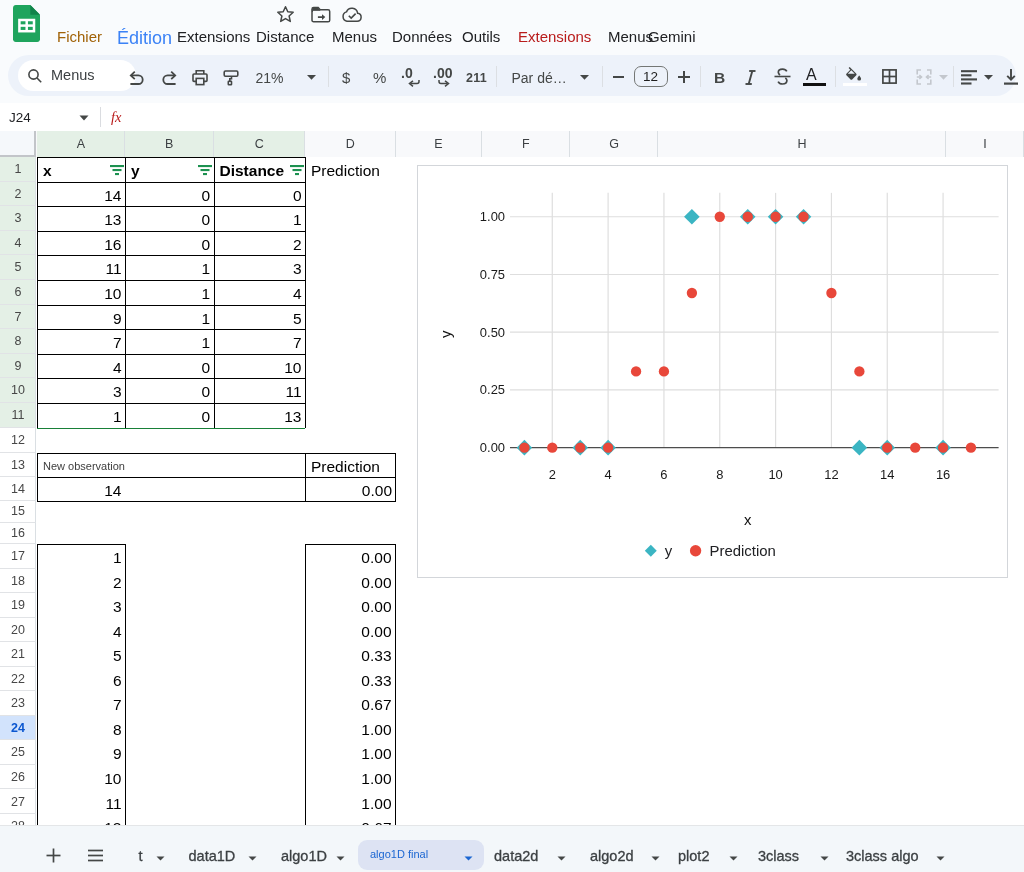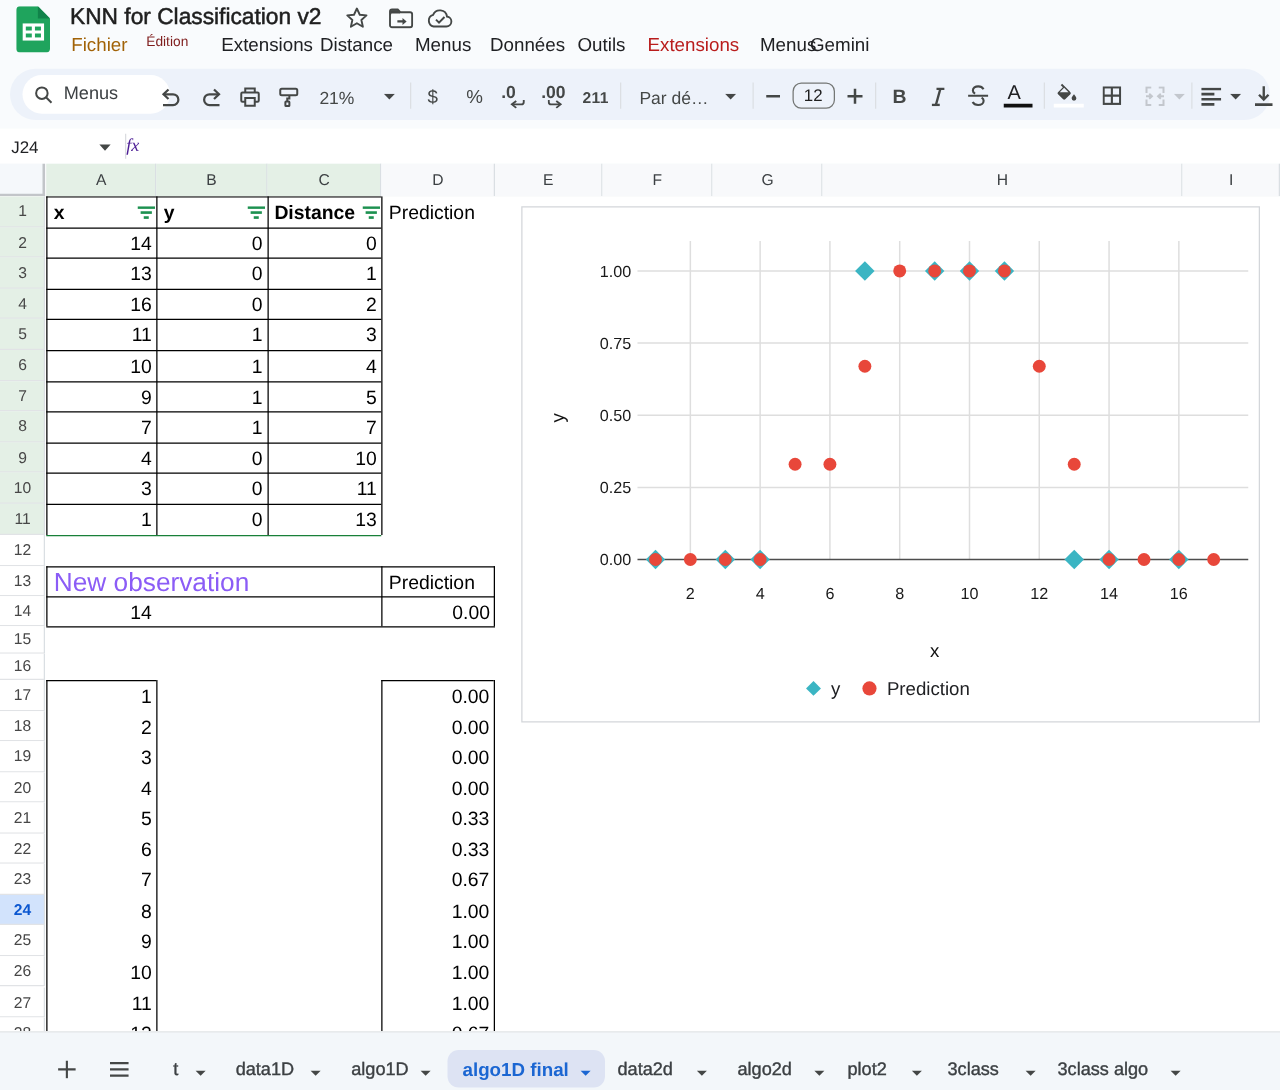--- a/index.html
+++ b/index.html
@@ -10,35 +10,34 @@
 <div class="abs" style="left:0;top:0;width:1024px;height:103px;background:#f9fbfd"></div>
 <svg class="abs" style="left:13px;top:5px" width="27" height="37" viewBox="0 0 27 37">
 <path d="M17.3 0 H2.8 C1.25 0 0 1.25 0 2.8 v31.4 C0 35.75 1.25 37 2.8 37 h21.4 c1.55 0 2.8-1.25 2.8-2.8 V9.7 Z" fill="#1FA45D"></path>
 <path d="M17.3 0 L27 9.7 H17.3 Z" fill="#11834A"></path>
 <g stroke="#fff" stroke-width="2.5" fill="none">
 <rect x="6.4" y="15" width="14.6" height="11.2"></rect>
 <line x1="6.4" y1="20.6" x2="21" y2="20.6"></line>
 <line x1="13.7" y1="15" x2="13.7" y2="26.2"></line>
 </g>
     </svg>
-<div class="t" style="left:56px;top:3px;font-size:18.2px;font-weight:500;color:#1f1f1f;-webkit-text-stroke:0.4px #1f1f1f">KNN for Classification v2</div>
 <svg class="abs" style="left:276px;top:5px" width="19" height="19" viewBox="0 0 19 19" fill="none" stroke="#444746" stroke-width="1.5" stroke-linejoin="round">
 <path d="M9.5 1.8 l2.3 5 5.4.5 -4.1 3.7 1.2 5.4 -4.8-2.8 -4.8 2.8 1.2-5.4 -4.1-3.7 5.4-.5 Z"></path>
     </svg>
 <svg class="abs" style="left:311px;top:6px" width="20" height="17" viewBox="0 0 20 17">
 <path d="M1 3.2 c0-.9.7-1.6 1.6-1.6 h4.6 l2 2.2 h7.9 c.9 0 1.6.7 1.6 1.6 v8.8 c0 .9-.7 1.6-1.6 1.6 H2.6 c-.9 0-1.6-.7-1.6-1.6 Z" fill="none" stroke="#444746" stroke-width="1.5"></path>
 <path d="M1.4 5.9 V3.4 c0-.7.6-1.3 1.3-1.3 h4.2 l2.1 2.3 h-7.2 Z" fill="#444746" stroke="#444746" stroke-width="0.8"></path>
 <path d="M6.9 10.2 h4.1 v-1.9 l3.3 2.8 -3.3 2.8 v-1.9 h-4.1 Z" fill="#444746"></path>
     </svg>
 <svg class="abs" style="left:341px;top:7px" width="22" height="16" viewBox="0 0 22 16" fill="none" stroke="#444746" stroke-width="1.5">
 <path d="M5.9 14.2 h10.2 a4 4 0 0 0 .5-7.97 A5.8 5.8 0 0 0 5.5 4.9 a4.8 4.8 0 0 0 .4 9.3 Z"></path>
 <path d="M7.8 8.7 l2.4 2.4 4.4-4.5" stroke-width="1.6"></path>
     </svg>
 <div class="t" style="left:57px;top:28px;font-size:15px;color:#a16207">Fichier</div>
-<div class="t" style="left:117px;top:28px;font-size:11px;color:#7f1d1d">Édition</div>
+<div class="t" style="left:117px;top:28px;font-size:18px;color:#3b82f6">Édition</div>
 <div class="t" style="left:177px;top:28px;font-size:15px;color:#202124">Extensions</div>
 <div class="t" style="left:256px;top:28px;font-size:15px;color:#202124">Distance</div>
 <div class="t" style="left:332px;top:28px;font-size:15px;color:#202124">Menus</div>
 <div class="t" style="left:392px;top:28px;font-size:15px;color:#202124">Données</div>
 <div class="t" style="left:462px;top:28px;font-size:15px;color:#202124">Outils</div>
 <div class="t" style="left:518px;top:28px;font-size:15px;color:#b91c1c">Extensions</div>
 <div class="t" style="left:608px;top:28px;font-size:15px;color:#202124">Menus</div>
 <div class="t" style="left:648px;top:28px;font-size:15px;color:#202124">Gemini</div>
 <div class="abs" style="left:8px;top:55px;width:1008px;height:41px;background:#edf2fa;border-radius:21px"></div>
 <div class="abs" style="left:18px;top:60px;width:118px;height:31px;background:#fff;border-radius:16px"></div>
@@ -139,21 +138,21 @@
 <svg class="abs" style="left:1003px;top:68px" width="16" height="18" viewBox="0 0 16 18" stroke="#444746" fill="none">
 <path d="M8 1 v10.2 M4.2 7.8 L8 11.6 L11.8 7.8" stroke-width="1.9"></path>
       <line x1="1" y1="15.6" x2="15" y2="15.6" stroke-width="2.2"></line>
     </svg>
 <div class="abs" style="left:0;top:103px;width:1024px;height:28px;background:#fff"></div>
 <div class="t" style="left:9px;top:110px;font-size:13.5px;color:#202124">J24</div>
 <svg class="abs" style="left:79px;top:115px" width="10" height="6" viewBox="0 0 10 6">
       <path d="M0.5 0.5 L5 5.5 L9.5 0.5" fill="#444746"></path>
     </svg>
 <div class="abs" style="left:100px;top:107px;width:1px;height:20px;background:#dadce0"></div>
-<div class="t" style="left:101px;top:109px;font-size:14.5px;font-style:italic;color:#4c1d95;font-family:'Liberation Serif',serif">fx</div>
+<div class="t" style="left:111px;top:109px;font-size:14.5px;font-style:italic;color:#b91c1c;font-family:'Liberation Serif',serif">fx</div>
 <div class="abs" style="left:0;top:131px;width:1024px;height:26px;background:#f8f9fa;border-bottom:1px solid #e1e3e6"></div>
 <div class="abs" style="left:37px;top:131px;width:88px;height:26px;background:#e4f0e6;border-right:1px solid #dadfe3;box-sizing:border-box"></div>
 <div class="t" style="left:81.0px;top:137px;transform:translateX(-50%);font-size:12.5px;color:#3c4043">A</div>
 <div class="abs" style="left:125px;top:131px;width:88.5px;height:26px;background:#e4f0e6;border-right:1px solid #dadfe3;box-sizing:border-box"></div>
 <div class="t" style="left:169.25px;top:137px;transform:translateX(-50%);font-size:12.5px;color:#3c4043">B</div>
 <div class="abs" style="left:213.5px;top:131px;width:91.5px;height:26px;background:#e4f0e6;border-right:1px solid #dadfe3;box-sizing:border-box"></div>
 <div class="t" style="left:259.25px;top:137px;transform:translateX(-50%);font-size:12.5px;color:#3c4043">C</div>
 <div class="abs" style="left:305px;top:131px;width:90.5px;height:26px;background:#f8f9fb;border-right:1px solid #dadfe3;box-sizing:border-box"></div>
 <div class="t" style="left:350.25px;top:137px;transform:translateX(-50%);font-size:12.5px;color:#3c4043">D</div>
 <div class="abs" style="left:395.5px;top:131px;width:86.0px;height:26px;background:#f8f9fb;border-right:1px solid #dadfe3;box-sizing:border-box"></div>
@@ -290,21 +289,21 @@
 <div class="t" style="left:213.5px;top:221.40px;width:88.0px;height:24.60px;line-height:27.80px;text-align:right;font-size:15.5px;color:#000">11</div>
 <div class="t" style="left:37px;top:246.00px;width:84.5px;height:24.60px;line-height:27.80px;text-align:right;font-size:15.5px;color:#000">1</div>
 <div class="t" style="left:125px;top:246.00px;width:85.0px;height:24.60px;line-height:27.80px;text-align:right;font-size:15.5px;color:#000">0</div>
 <div class="t" style="left:213.5px;top:246.00px;width:88.0px;height:24.60px;line-height:27.80px;text-align:right;font-size:15.5px;color:#000">13</div>
 <div class="abs" style="left:37px;top:295.60px;width:358.5px;height:1px;background:#000"></div>
 <div class="abs" style="left:37px;top:319.80px;width:358.5px;height:1px;background:#000"></div>
 <div class="abs" style="left:37px;top:344.00px;width:358.5px;height:1px;background:#000"></div>
 <div class="abs" style="left:37px;top:295.60px;width:1px;height:48.40px;background:#000"></div>
 <div class="abs" style="left:305px;top:295.60px;width:1px;height:48.40px;background:#000"></div>
 <div class="abs" style="left:395px;top:295.60px;width:1px;height:48.40px;background:#000"></div>
-<div class="t" style="left:43px;top:295.60px;height:24.20px;line-height:27.40px;font-size:21px;color:#8b5cf6">New observation</div>
+<div class="t" style="left:43px;top:295.60px;height:24.20px;line-height:27.40px;font-size:11px;color:#404040">New observation</div>
 <div class="t" style="left:311px;top:295.60px;height:24.20px;line-height:27.40px;font-size:15.5px;color:#000">Prediction</div>
 <div class="t" style="left:37px;top:319.80px;width:84.5px;height:24.20px;line-height:27.40px;text-align:right;font-size:15.5px;color:#000">14</div>
 <div class="t" style="left:305px;top:319.80px;width:87.0px;height:24.20px;line-height:27.40px;text-align:right;font-size:15.5px;color:#000">0.00</div>
 <div class="abs" style="left:37px;top:387.00px;width:88px;height:1px;background:#000"></div>
 <div class="abs" style="left:305px;top:387.00px;width:90px;height:1px;background:#000"></div>
 <div class="abs" style="left:37px;top:387.00px;width:1px;height:282.50px;background:#000"></div>
 <div class="abs" style="left:125px;top:387.00px;width:1px;height:282.50px;background:#000"></div>
 <div class="abs" style="left:305px;top:387.00px;width:1px;height:282.50px;background:#000"></div>
 <div class="abs" style="left:395px;top:387.00px;width:1px;height:282.50px;background:#000"></div>
 <div class="t" style="left:37px;top:387.00px;width:84.5px;height:24.55px;line-height:27.75px;text-align:right;font-size:15.5px;color:#000">1</div>
@@ -409,21 +408,21 @@
     </svg>
 <div class="t" style="left:188.5px;top:848px;font-size:14.5px;font-weight:500;color:#3c4043;-webkit-text-stroke:0.3px #3c4043">data1D</div>
 <svg class="abs" style="left:247.5px;top:856px" width="9" height="5" viewBox="0 0 9 5">
       <path d="M0.5 0.5 L4.5 4.5 L8.5 0.5" fill="#444746"></path>
     </svg>
 <div class="t" style="left:281px;top:848px;font-size:14.5px;font-weight:500;color:#3c4043;-webkit-text-stroke:0.3px #3c4043">algo1D</div>
 <svg class="abs" style="left:336px;top:856px" width="9" height="5" viewBox="0 0 9 5">
       <path d="M0.5 0.5 L4.5 4.5 L8.5 0.5" fill="#444746"></path>
     </svg>
 <div class="abs" style="left:358px;top:840px;width:126px;height:30px;background:#dde3f3;border-radius:9px"></div>
-<div class="t" style="left:370px;top:848px;font-size:15px;font-weight:700;color:#1b66d2">algo1D final</div>
+<div class="t" style="left:370px;top:848px;font-size:11px;font-weight:400;color:#1b66d2">algo1D final</div>
 <svg class="abs" style="left:464px;top:856px" width="9" height="5" viewBox="0 0 9 5">
       <path d="M0.5 0.5 L4.5 4.5 L8.5 0.5" fill="#1b66d2"></path>
     </svg>
 <div class="t" style="left:494px;top:848px;font-size:14.5px;font-weight:500;color:#3c4043;-webkit-text-stroke:0.3px #3c4043">data2d</div>
 <svg class="abs" style="left:557px;top:856px" width="9" height="5" viewBox="0 0 9 5">
       <path d="M0.5 0.5 L4.5 4.5 L8.5 0.5" fill="#444746"></path>
     </svg>
 <div class="t" style="left:590px;top:848px;font-size:14.5px;font-weight:500;color:#3c4043;-webkit-text-stroke:0.3px #3c4043">algo2d</div>
 <svg class="abs" style="left:651px;top:856px" width="9" height="5" viewBox="0 0 9 5">
       <path d="M0.5 0.5 L4.5 4.5 L8.5 0.5" fill="#444746"></path>

